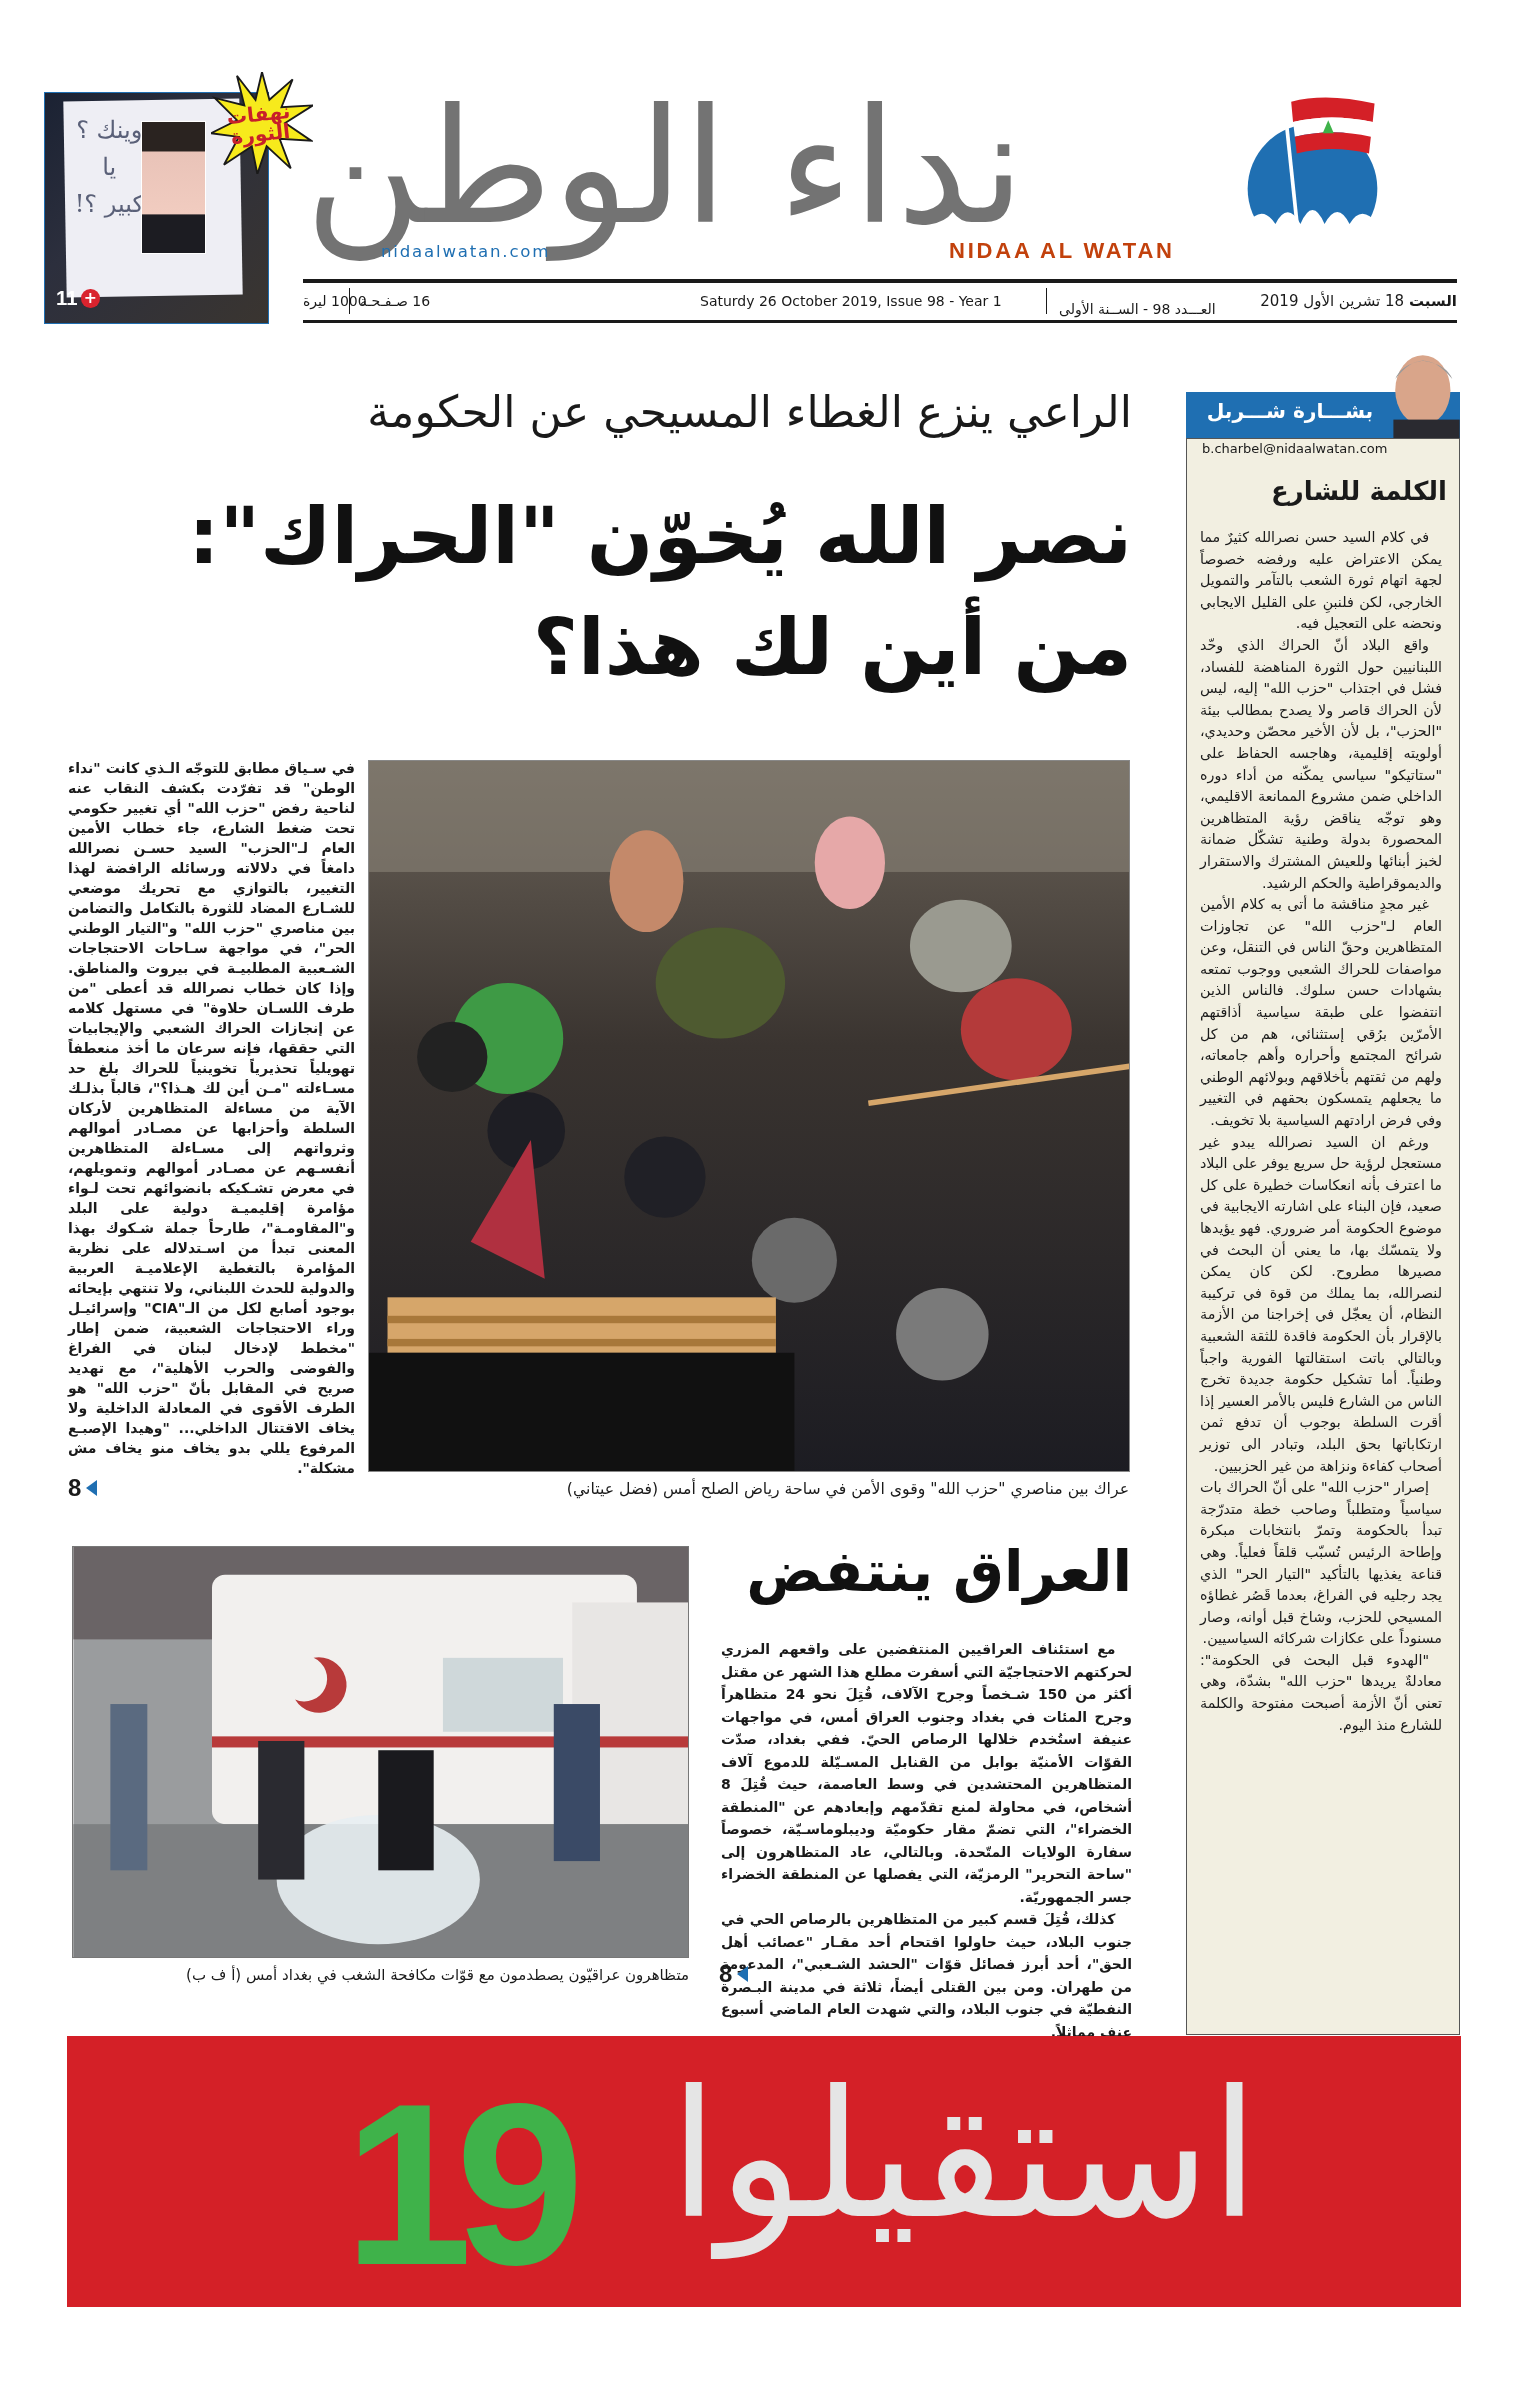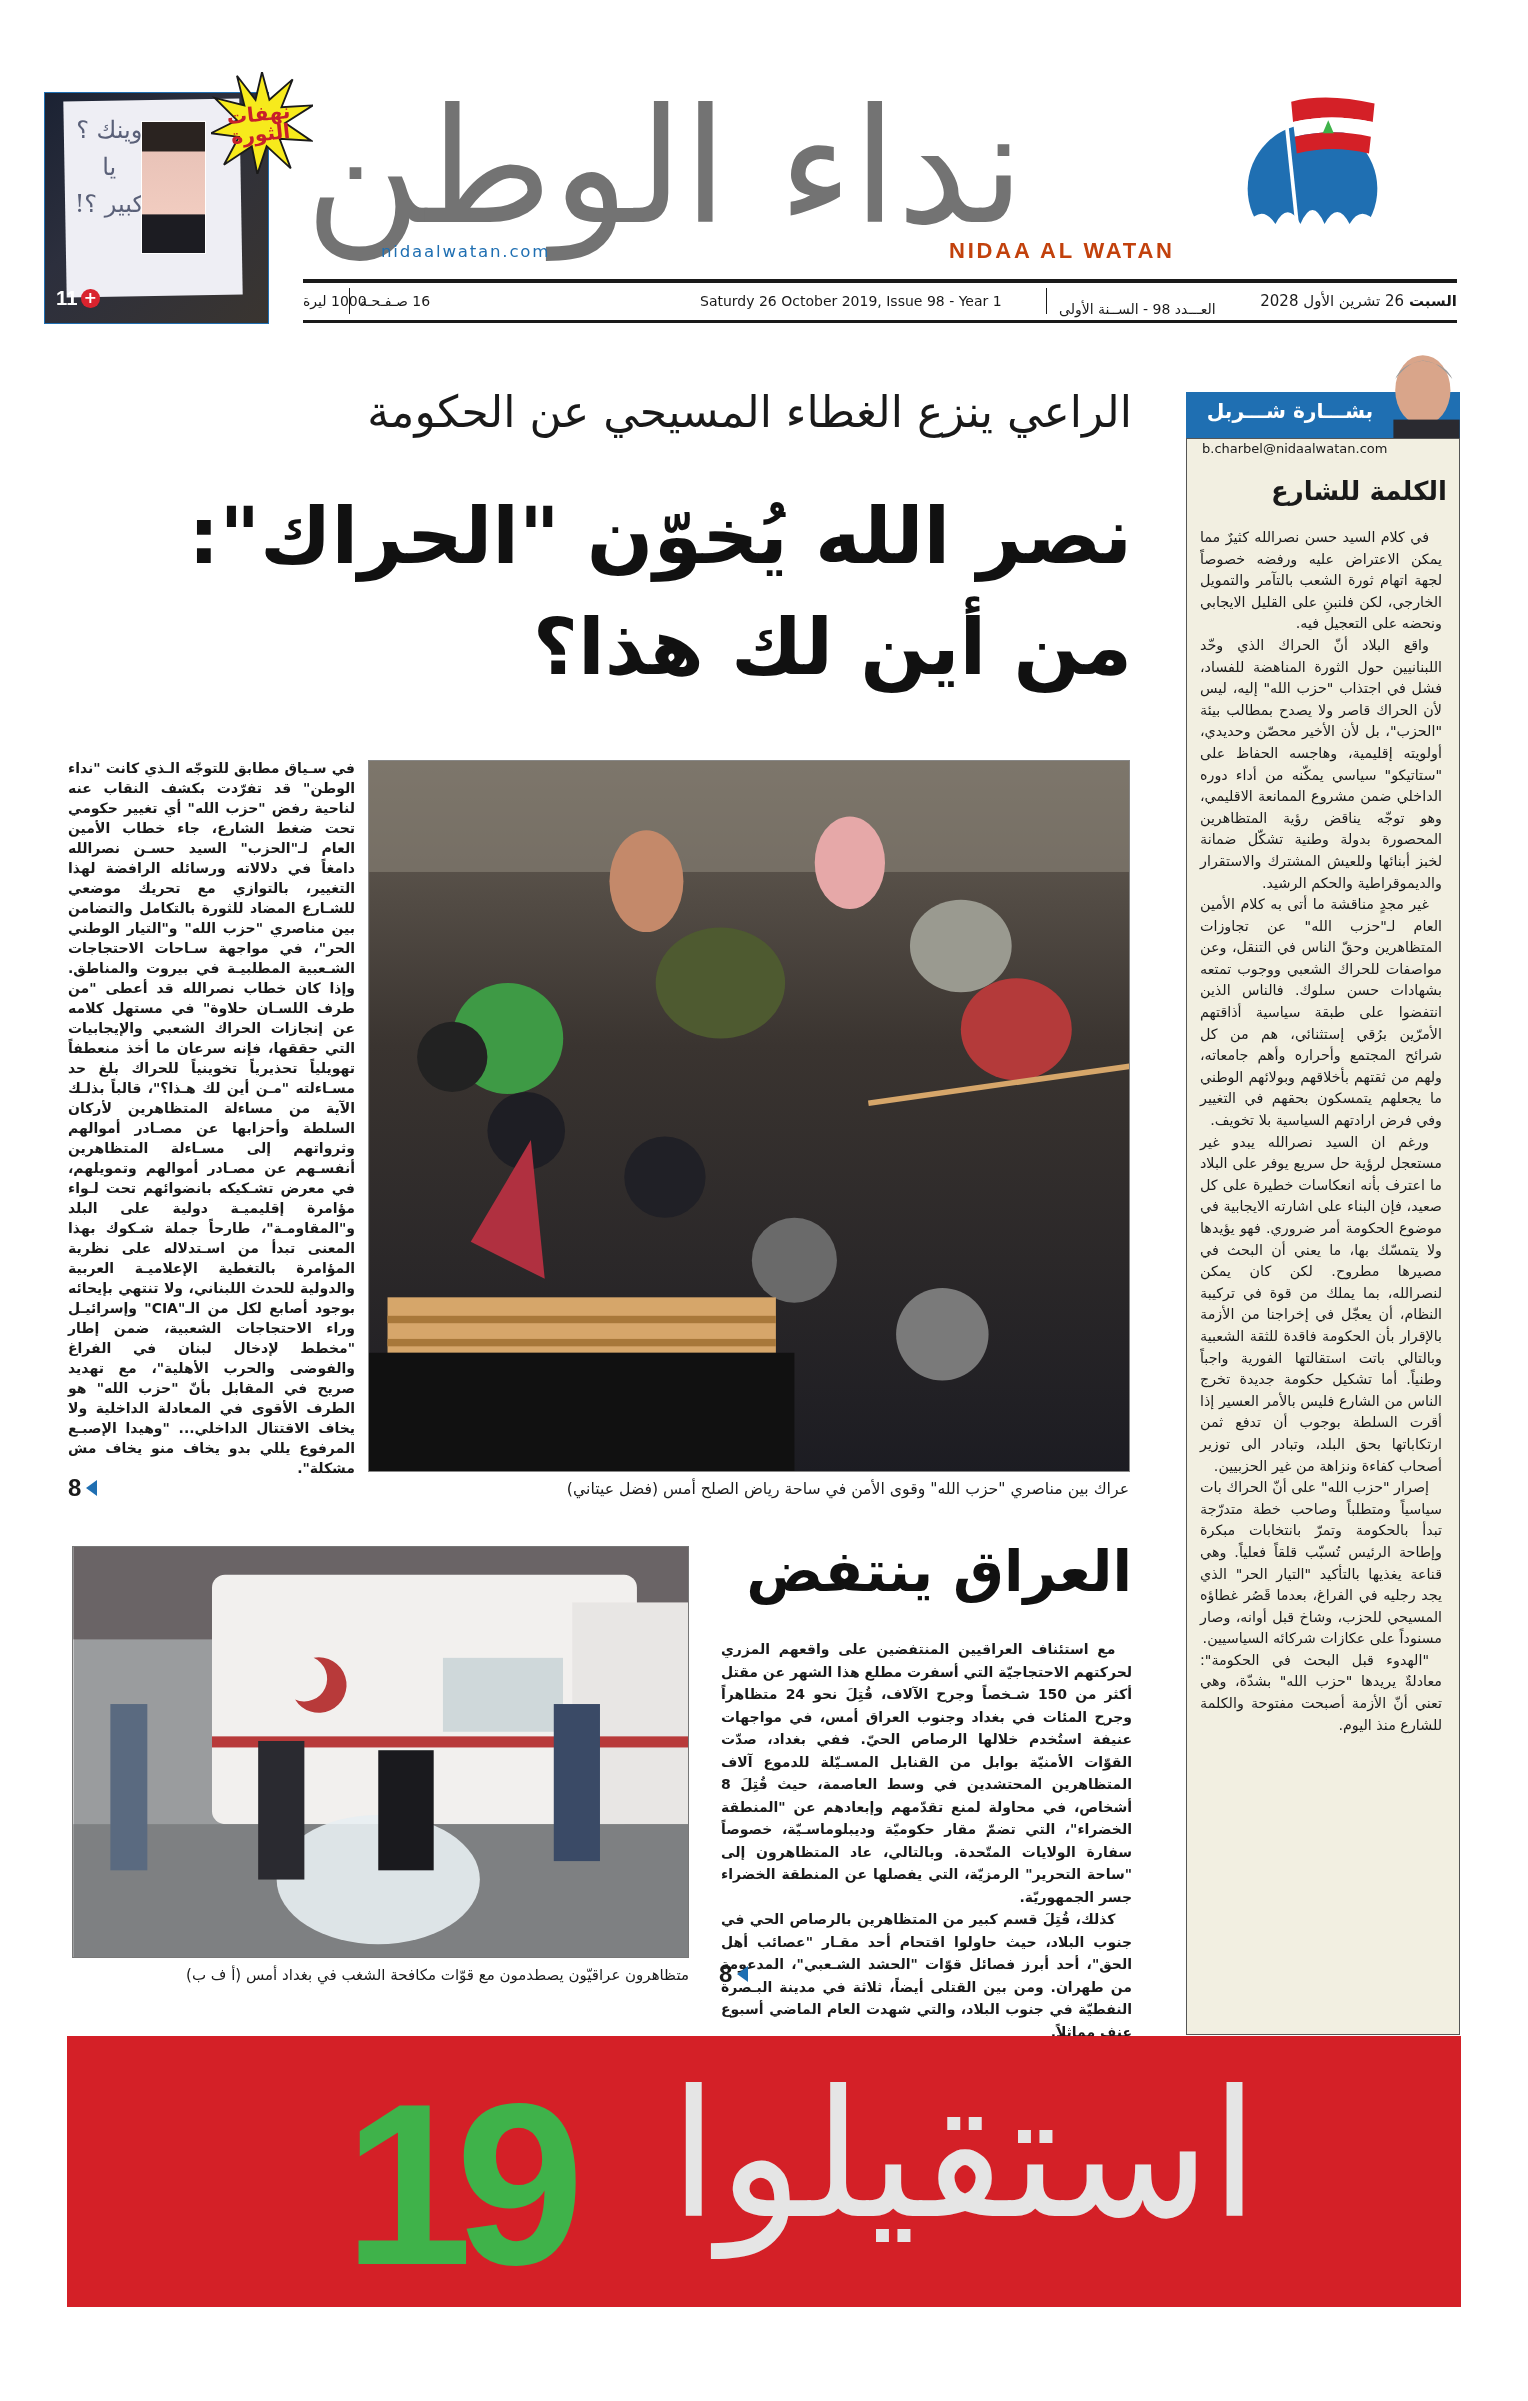--- a/index.html
+++ b/index.html
@@ -108,21 +108,21 @@
 </svg>
 
 <div class="rule-thick" style="top:279px;"></div>
 <div class="dateline">
   <span class="price">1000 ليرة</span>
   <span class="sep1"></span>
   <span class="pages">16 صـفـحـة</span>
   <span class="en">Saturdy 26 October 2019, Issue 98 - Year 1</span>
   <span class="sep2"></span>
   <span class="issue-ar">العـــدد 98 - الســنة الأولى</span>
-  <span class="date-ar"><b>السبت</b> <span>26 تشرين الأول 2028</span></span>
+  <span class="date-ar"><b>السبت</b> <span>18 تشرين الأول 2019</span></span>
 </div>
 <div class="rule-thick" style="top:320px; height:2.8px;"></div>
 
 <div class="kicker">الراعي ينزع الغطاء المسيحي عن الحكومة</div>
 <div class="headline">نصر الله يُخوّن "الحراك": من أين لك هذا؟</div>
 
 <div class="lead-text">في سـياق مطابق للتوجّه الـذي كانت "نداء الوطن" قد تفرّدت بكشف النقاب عنه لناحية رفض "حزب الله" أي تغيير حكومي تحت ضغط الشارع، جاء خطاب الأمين العام لـ"الحزب" السيد حسـن نصرالله دامغاً في دلالاته ورسائله الرافضة لهذا التغيير، بالتوازي مع تحريك موضعي للشـارع المضاد للثورة بالتكامل والتضامن بين مناصري "حزب الله" و"التيار الوطني الحر"، في مواجهة سـاحات الاحتجاجات الشـعبية المطلبيـة في بيروت والمناطق. وإذا كان خطاب نصرالله قد أعطى "من طرف اللسـان حلاوة" في مستهل كلامه عن إنجازات الحراك الشعبي والإيجابيات التي حققها، فإنه سرعان ما أخذ منعطفاً تهويلياً تحذيرياً تخوينياً للحراك بلغ حد مسـاءلته "مـن أين لك هـذا؟"، قالباً بذلـك الآية من مساءلة المتظاهرين لأركان السلطة وأحزابها عن مصـادر أموالهم وثرواتهم إلى مسـاءلة المتظاهرين أنفسـهم عن مصـادر أموالهم وتمويلهم، في معرض تشـكيكه بانضوائهم تحت لـواء مؤامرة إقليميـة دولية على البلد و"المقاومـة"، طارحاً جملة شـكوك بهذا المعنى تبدأ من اسـتدلاله على نظرية المؤامرة بالتغطية الإعلاميـة العربية والدولية للحدث اللبناني، ولا تنتهي بإيحائه بوجود أصابع لكل من الـ"CIA" وإسرائيـل وراء الاحتجاجات الشعبية، ضمن إطار "مخطط لإدخال لبنان في الفراغ والفوضى والحرب الأهلية"، مع تهديد صريح في المقابل بأنّ "حزب الله" هو الطرف الأقوى في المعادلة الداخلية ولا يخاف الاقتتال الداخلي... "وهيدا الإصبـع المرفوع يللي بدو يخاف منو يخاف مش مشكلة".</div>
 <div class="lead-jump jump">
   <span class="jump-num">8</span>
   <span class="jump-arrow"></span>

